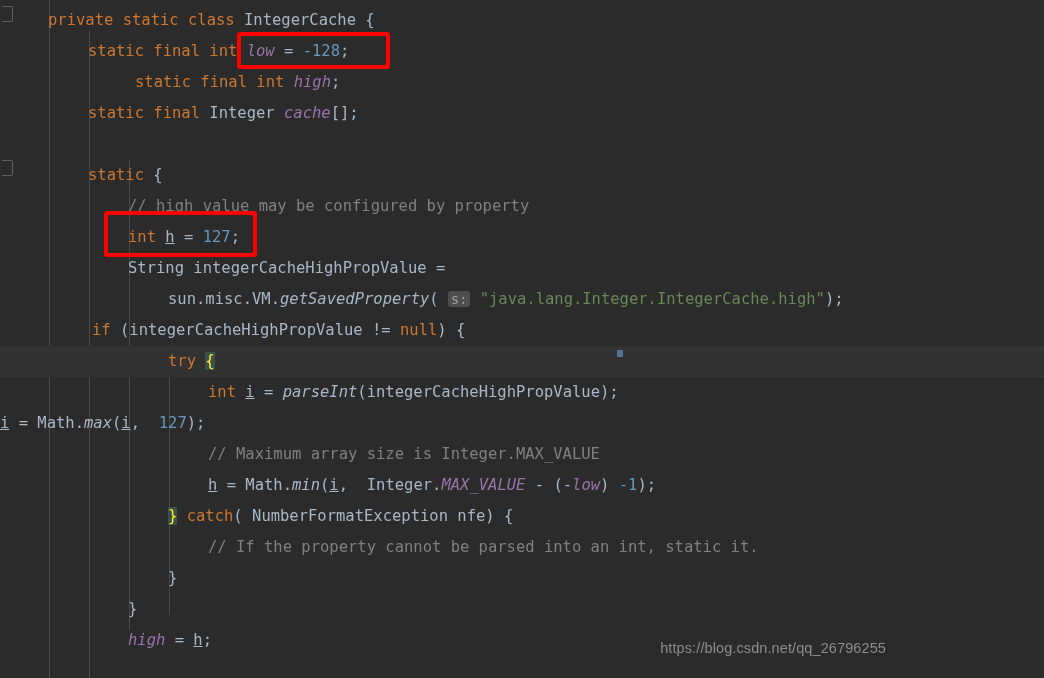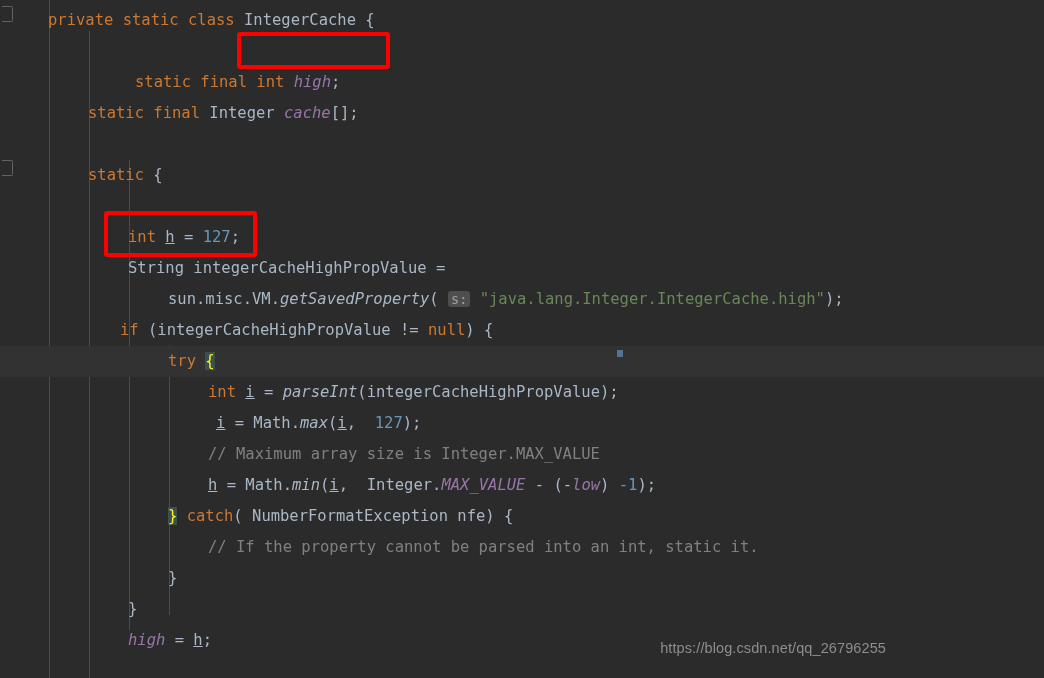--- a/index.html
+++ b/index.html
@@ -95,43 +95,45 @@
   <div class="iguide" style="left:89px;top:31px;height:647px;"></div>
   <div class="iguide" style="left:129px;top:160px;height:470px;"></div>
   <div class="iguide" style="left:169px;top:345px;height:270px;"></div>
 
   <div class="curline" style="top:346px;"></div>
 
   <div class="caretmark" style="left:617px;top:350px;"></div>
 
   <div class="line" style="top:5px;"><span class="txt" style="padding-left:48px;"><span class="kw">private</span> <span class="kw">static</span> <span class="kw">class</span> <span class="cls">IntegerCache</span> {</span></div>
 
+  <div class="line" style="top:36px;"><span class="txt" style="padding-left:88px;"><span class="kw">static</span> <span class="kw">final</span> <span class="kw">int</span> <span class="fld">low</span> = <span class="num">-128</span><span class="pl">;</span></span></div>
 
   <div class="line" style="top:67px;"><span class="txt" style="padding-left:88px;margin-left:47px;"><span class="kw">static</span> <span class="kw">final</span> <span class="kw">int</span> <span class="fld">high</span><span class="pl">;</span></span></div>
 
   <div class="line" style="top:98px;"><span class="txt" style="padding-left:88px;"><span class="kw">static</span> <span class="kw">final</span> <span class="cls">Integer</span> <span class="fld">cache</span><span class="pl">[];</span></span></div>
 
   <div class="line" style="top:129px;"><span class="txt" style="padding-left:88px;"></span></div>
 
   <div class="line" style="top:160px;"><span class="txt" style="padding-left:88px;"><span class="kw">static</span> {</span></div>
 
+  <div class="line" style="top:191px;"><span class="txt" style="padding-left:128px;"><span class="cmt">// high value may be configured by property</span></span></div>
 
   <div class="line" style="top:222px;"><span class="txt" style="padding-left:128px;"><span class="kw">int</span> <span class="loc">h</span> = <span class="num">127</span><span class="pl">;</span></span></div>
 
   <div class="line" style="top:253px;"><span class="txt" style="padding-left:128px;"><span class="cls">String</span> <span class="loc" style="text-decoration:none;">integerCacheHighPropValue</span> =</span></div>
 
   <div class="line" style="top:284px;"><span class="txt" style="padding-left:168px;"><span class="cls">sun</span><span class="pl">.</span><span class="cls">misc</span><span class="pl">.</span><span class="cls">VM</span><span class="pl">.</span><span class="mthi">getSavedProperty</span><span class="pl">(</span> <span class="hint">s:</span> <span class="str">"java.lang.Integer.IntegerCache.high"</span><span class="pl">);</span></span></div>
 
-  <div class="line" style="top:315px;"><span class="txt" style="padding-left:120px;"><span class="kw">if</span> <span class="pl">(integerCacheHighPropValue != </span><span class="kw">null</span><span class="pl">) {</span></span></div>
+  <div class="line" style="top:315px;"><span class="txt" style="padding-left:92px;"><span class="kw">if</span> <span class="pl">(integerCacheHighPropValue != </span><span class="kw">null</span><span class="pl">) {</span></span></div>
 
   <div class="line" style="top:346px;"><span class="txt" style="padding-left:168px;"><span class="kw">try</span> <span class="brace-hl">{</span></span></div>
 
   <div class="line" style="top:377px;"><span class="txt" style="padding-left:208px;"><span class="kw">int</span> <span class="loc">i</span> = <span class="mthi">parseInt</span><span class="pl">(integerCacheHighPropValue);</span></span></div>
 
-  <div class="line" style="top:408px;"><span class="txt" style="padding-left:208px;margin-left:8px;"><span class="loc">i</span> = <span class="cls">Math</span><span class="pl">.</span><span class="mthi">max</span><span class="pl">(</span><span class="loc">i</span><span class="pl">, </span> <span class="num">127</span><span class="pl">);</span></span></div>
+  <div class="line" style="top:408px;"><span class="txt" style=""><span class="loc">i</span> = <span class="cls">Math</span><span class="pl">.</span><span class="mthi">max</span><span class="pl">(</span><span class="loc">i</span><span class="pl">, </span> <span class="num">127</span><span class="pl">);</span></span></div>
 
   <div class="line" style="top:439px;"><span class="txt" style="padding-left:208px;"><span class="cmt">// Maximum array size is Integer.MAX_VALUE</span></span></div>
 
   <div class="line" style="top:470px;"><span class="txt" style="padding-left:208px;"><span class="loc">h</span> = <span class="cls">Math</span><span class="pl">.</span><span class="mthi">min</span><span class="pl">(</span><span class="loc">i</span><span class="pl">, </span> <span class="cls">Integer</span><span class="pl">.</span><span class="fld">MAX_VALUE</span><span class="pl"> - (-</span><span class="fld">low</span><span class="pl">) </span><span class="num">-1</span><span class="pl">);</span></span></div>
 
   <div class="line" style="top:501px;"><span class="txt" style="padding-left:168px;"><span class="brace-hl">}</span> <span class="kw">catch</span><span class="pl">(</span> <span class="cls">NumberFormatException</span> <span class="pl">nfe) {</span></span></div>
 
   <div class="line" style="top:532px;"><span class="txt" style="padding-left:208px;"><span class="cmt">// If the property cannot be parsed into an int, static it.</span></span></div>
 
   <div class="line" style="top:563px;"><span class="txt" style="padding-left:168px;"><span class="pl">}</span></span></div>

